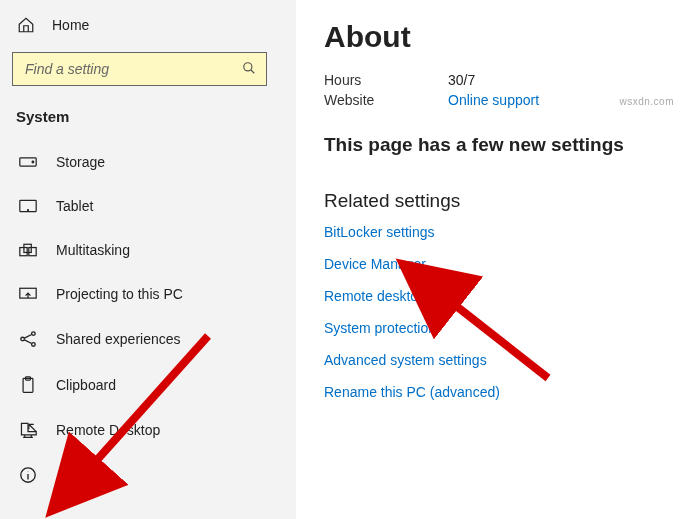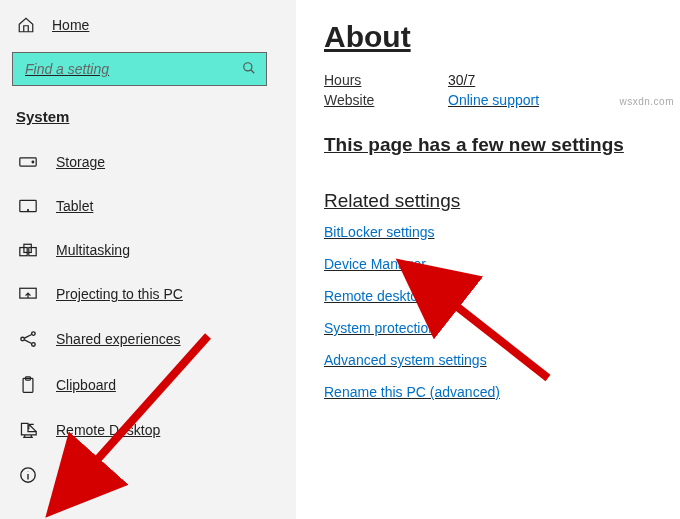--- a/index.html
+++ b/index.html
@@ -10,21 +10,20 @@
     background: #ffffff;
     color: #222;
     overflow: hidden;
     font-size: 14px;
   }
   .viewport {
     display: flex;
     width: 680px;
     height: 519px;
     position: relative;
-    text-decoration: underline;
   }
   .sidebar {
     width: 296px;
     height: 100%;
     background: #f3f3f3;
     padding: 8px 12px 8px 12px;
     display: flex;
     flex-direction: column;
   }
   .home-row {
@@ -41,21 +40,21 @@
     align-items: center;
   }
   .search-wrap {
     margin: 10px 0 14px 0;
     height: 34px;
     width: 255px;
     border: 1px solid #666;
     display: flex;
     align-items: center;
     padding: 0 10px;
-    background: #5eead4;
+    background: #fef9c3;
   }
   .search-wrap input {
     flex: 1;
     border: none;
     outline: none;
     background: transparent;
     font-size: 14px;
     font-style: italic;
     color: #666;
   }

